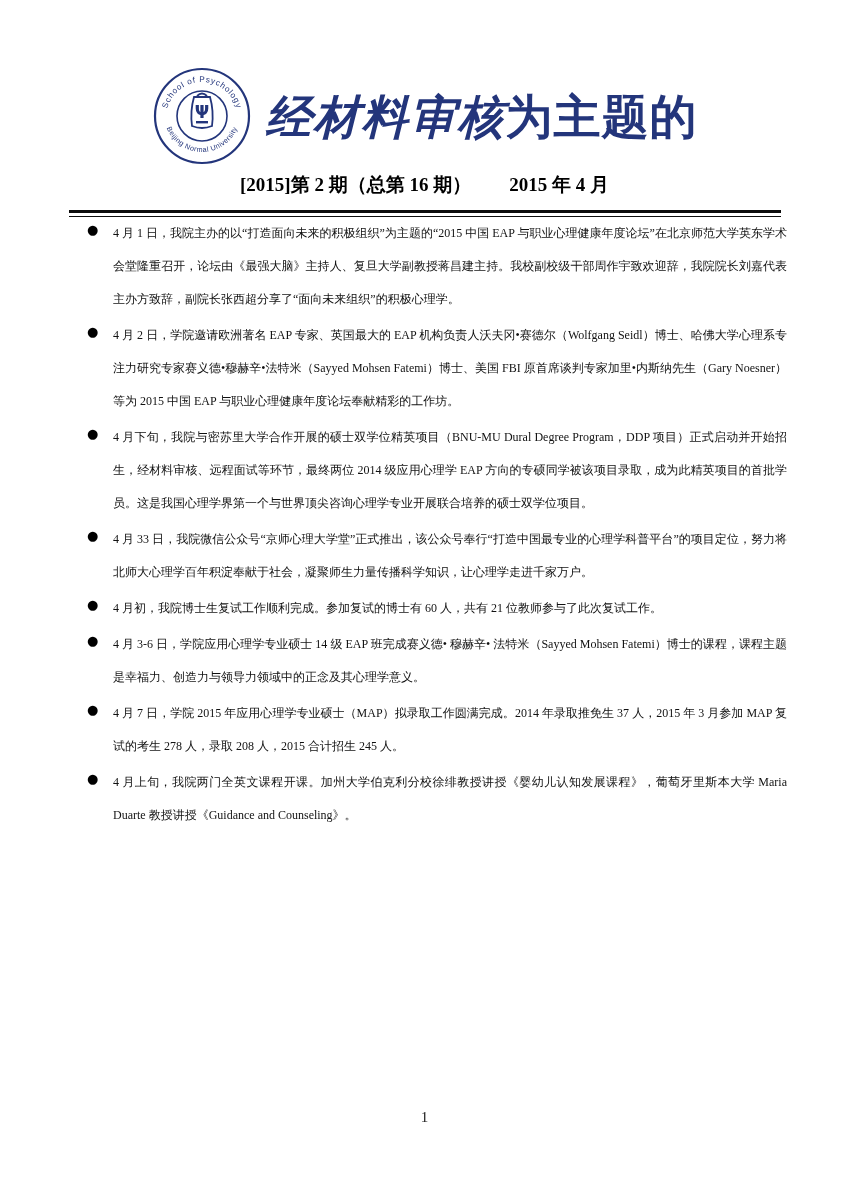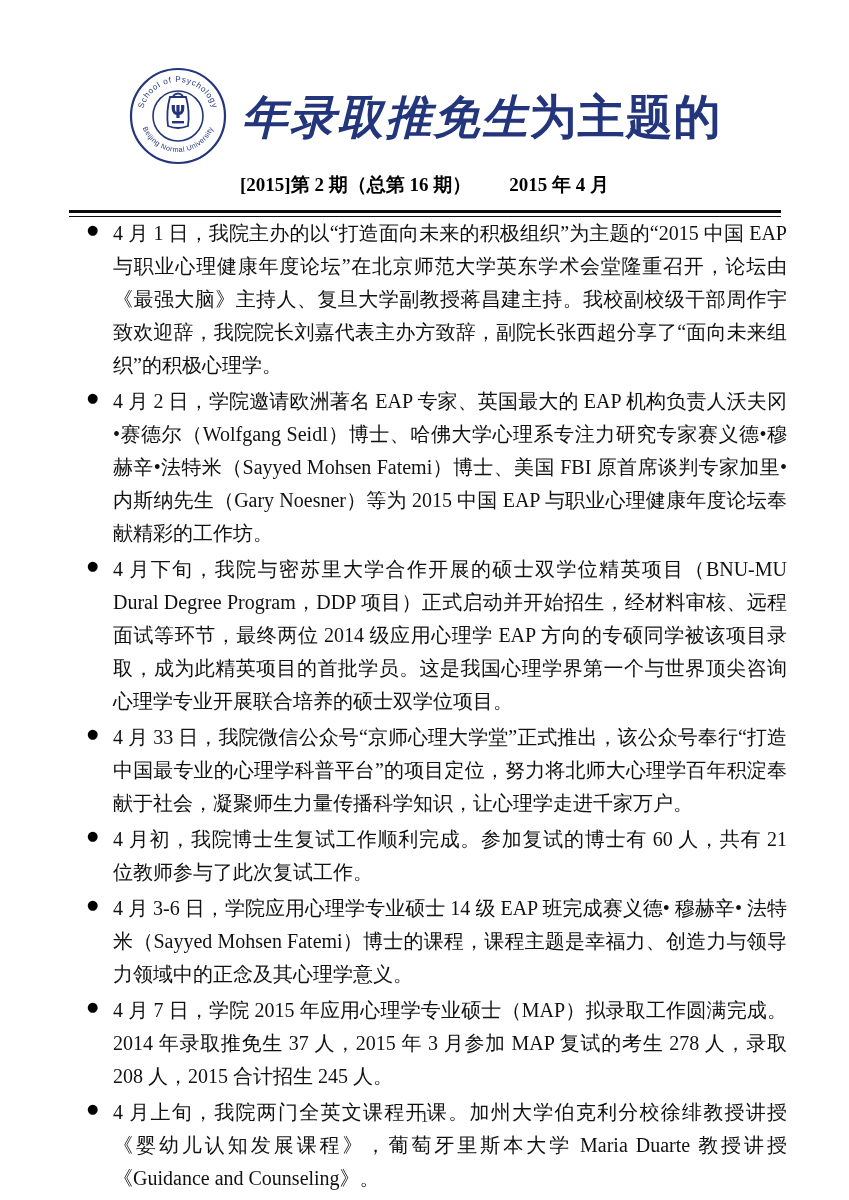--- a/index.html
+++ b/index.html
@@ -63,21 +63,21 @@
     margin:0 0 3px 0;
   }
   .dot{
     position:absolute;left:12px;top:5px;
     font-size:13px;color:#000;
     font-family:"DejaVu Sans",sans-serif;
   }
   .itxt{
     display:block;
     text-align:justify;
-    font-size:20px;line-height:33px;
+    font-size:12px;line-height:33px;
     color:#111;
     font-family:"Liberation Serif","DejaVu Serif",serif;
   }
   
   .page-number{
     position:absolute;left:0;right:0;bottom:74px;
     text-align:center;font-size:15px;color:#222;
     font-family:"Liberation Serif","DejaVu Serif",serif;
   }
   
@@ -104,21 +104,21 @@
         <textPath href="#arcBot" startOffset="50%" text-anchor="middle">Beijing Normal University</textPath>
       </text>
 
       <path d="M 45,30 Q 50,25 55,30" fill="none" stroke="#23357b" stroke-width="1.8"></path>
       <path d="M 42,31 L 58,31 Q 62,45 60,60 Q 50,64 40,60 Q 38,45 42,31 Z" fill="none" stroke="#23357b" stroke-width="1.8"></path>
       <text class="psi" x="50" y="52" font-size="17" text-anchor="middle">Ψ</text>
       <rect x="44" y="55" width="12" height="2.4" fill="#23357b"></rect>
     </svg>
 
     <div class="inst-name">
-      <span class="callig">年录取推免生</span><span class="boldpart">为主题的</span>
+      <span class="callig">经材料审核</span><span class="boldpart">为主题的</span>
     </div>
   </div>
 
 
   <div class="issue-line">[2015]第 2 期（总第 16 期）　　2015 年 4 月</div>
 
   <div class="rule"></div>
 
   <div class="content">
 

